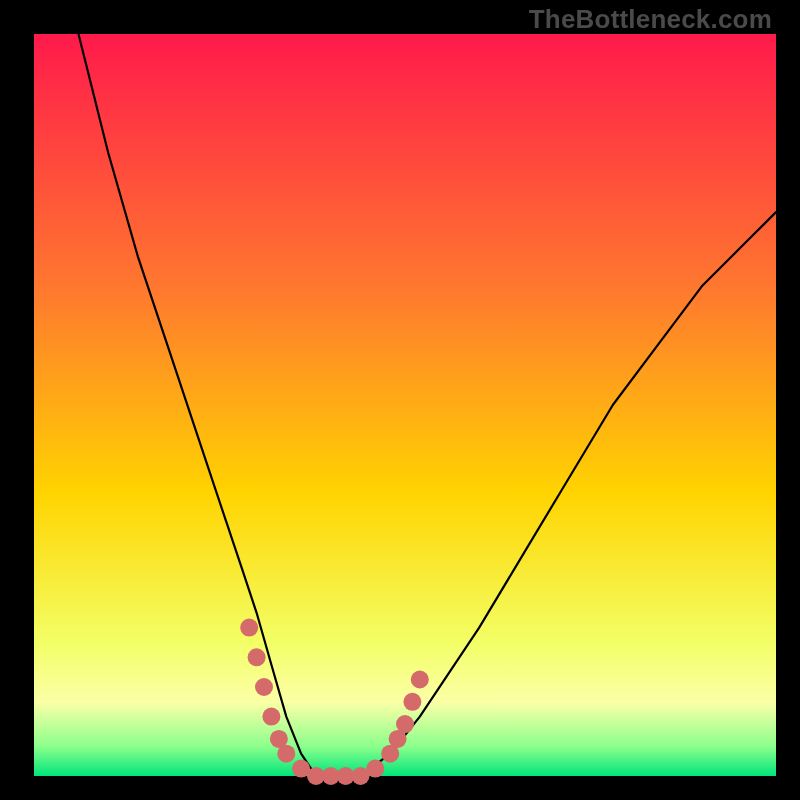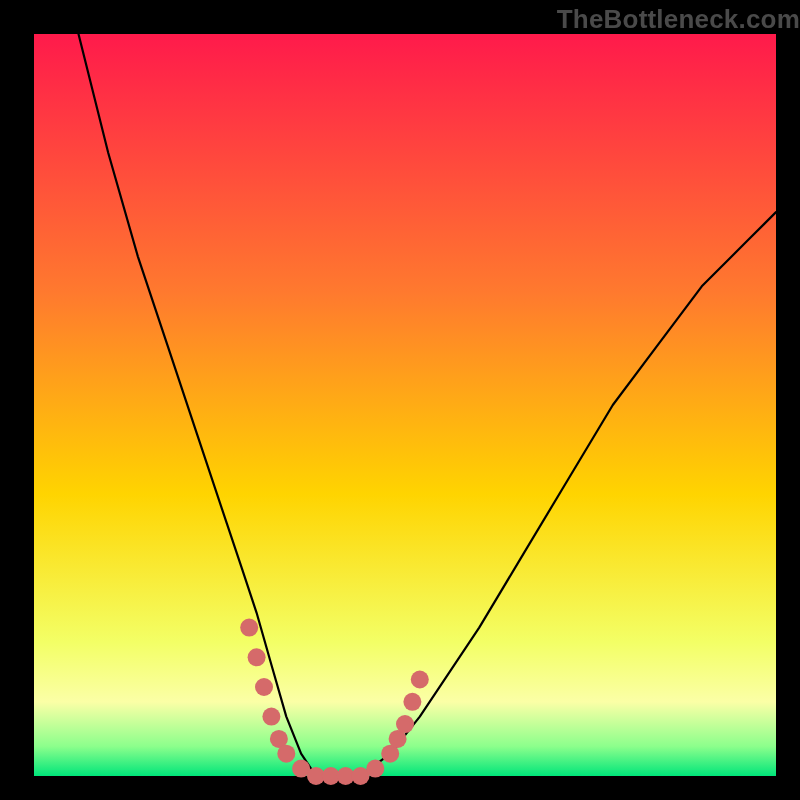--- a/index.html
+++ b/index.html
@@ -13,21 +13,21 @@
   }
   .frame {
     position: relative;
     width: 800px;
     height: 800px;
     background: #000;
   }
   .brand {
     position: absolute;
     top: 4px;
-    right: 0;
+    right: 28px;
     color: #4a4a4a;
     font-size: 26px;
     font-weight: 600;
     letter-spacing: 0.2px;
   }
   svg {
     position: absolute;
     top: 0;
     left: 0;
   }

